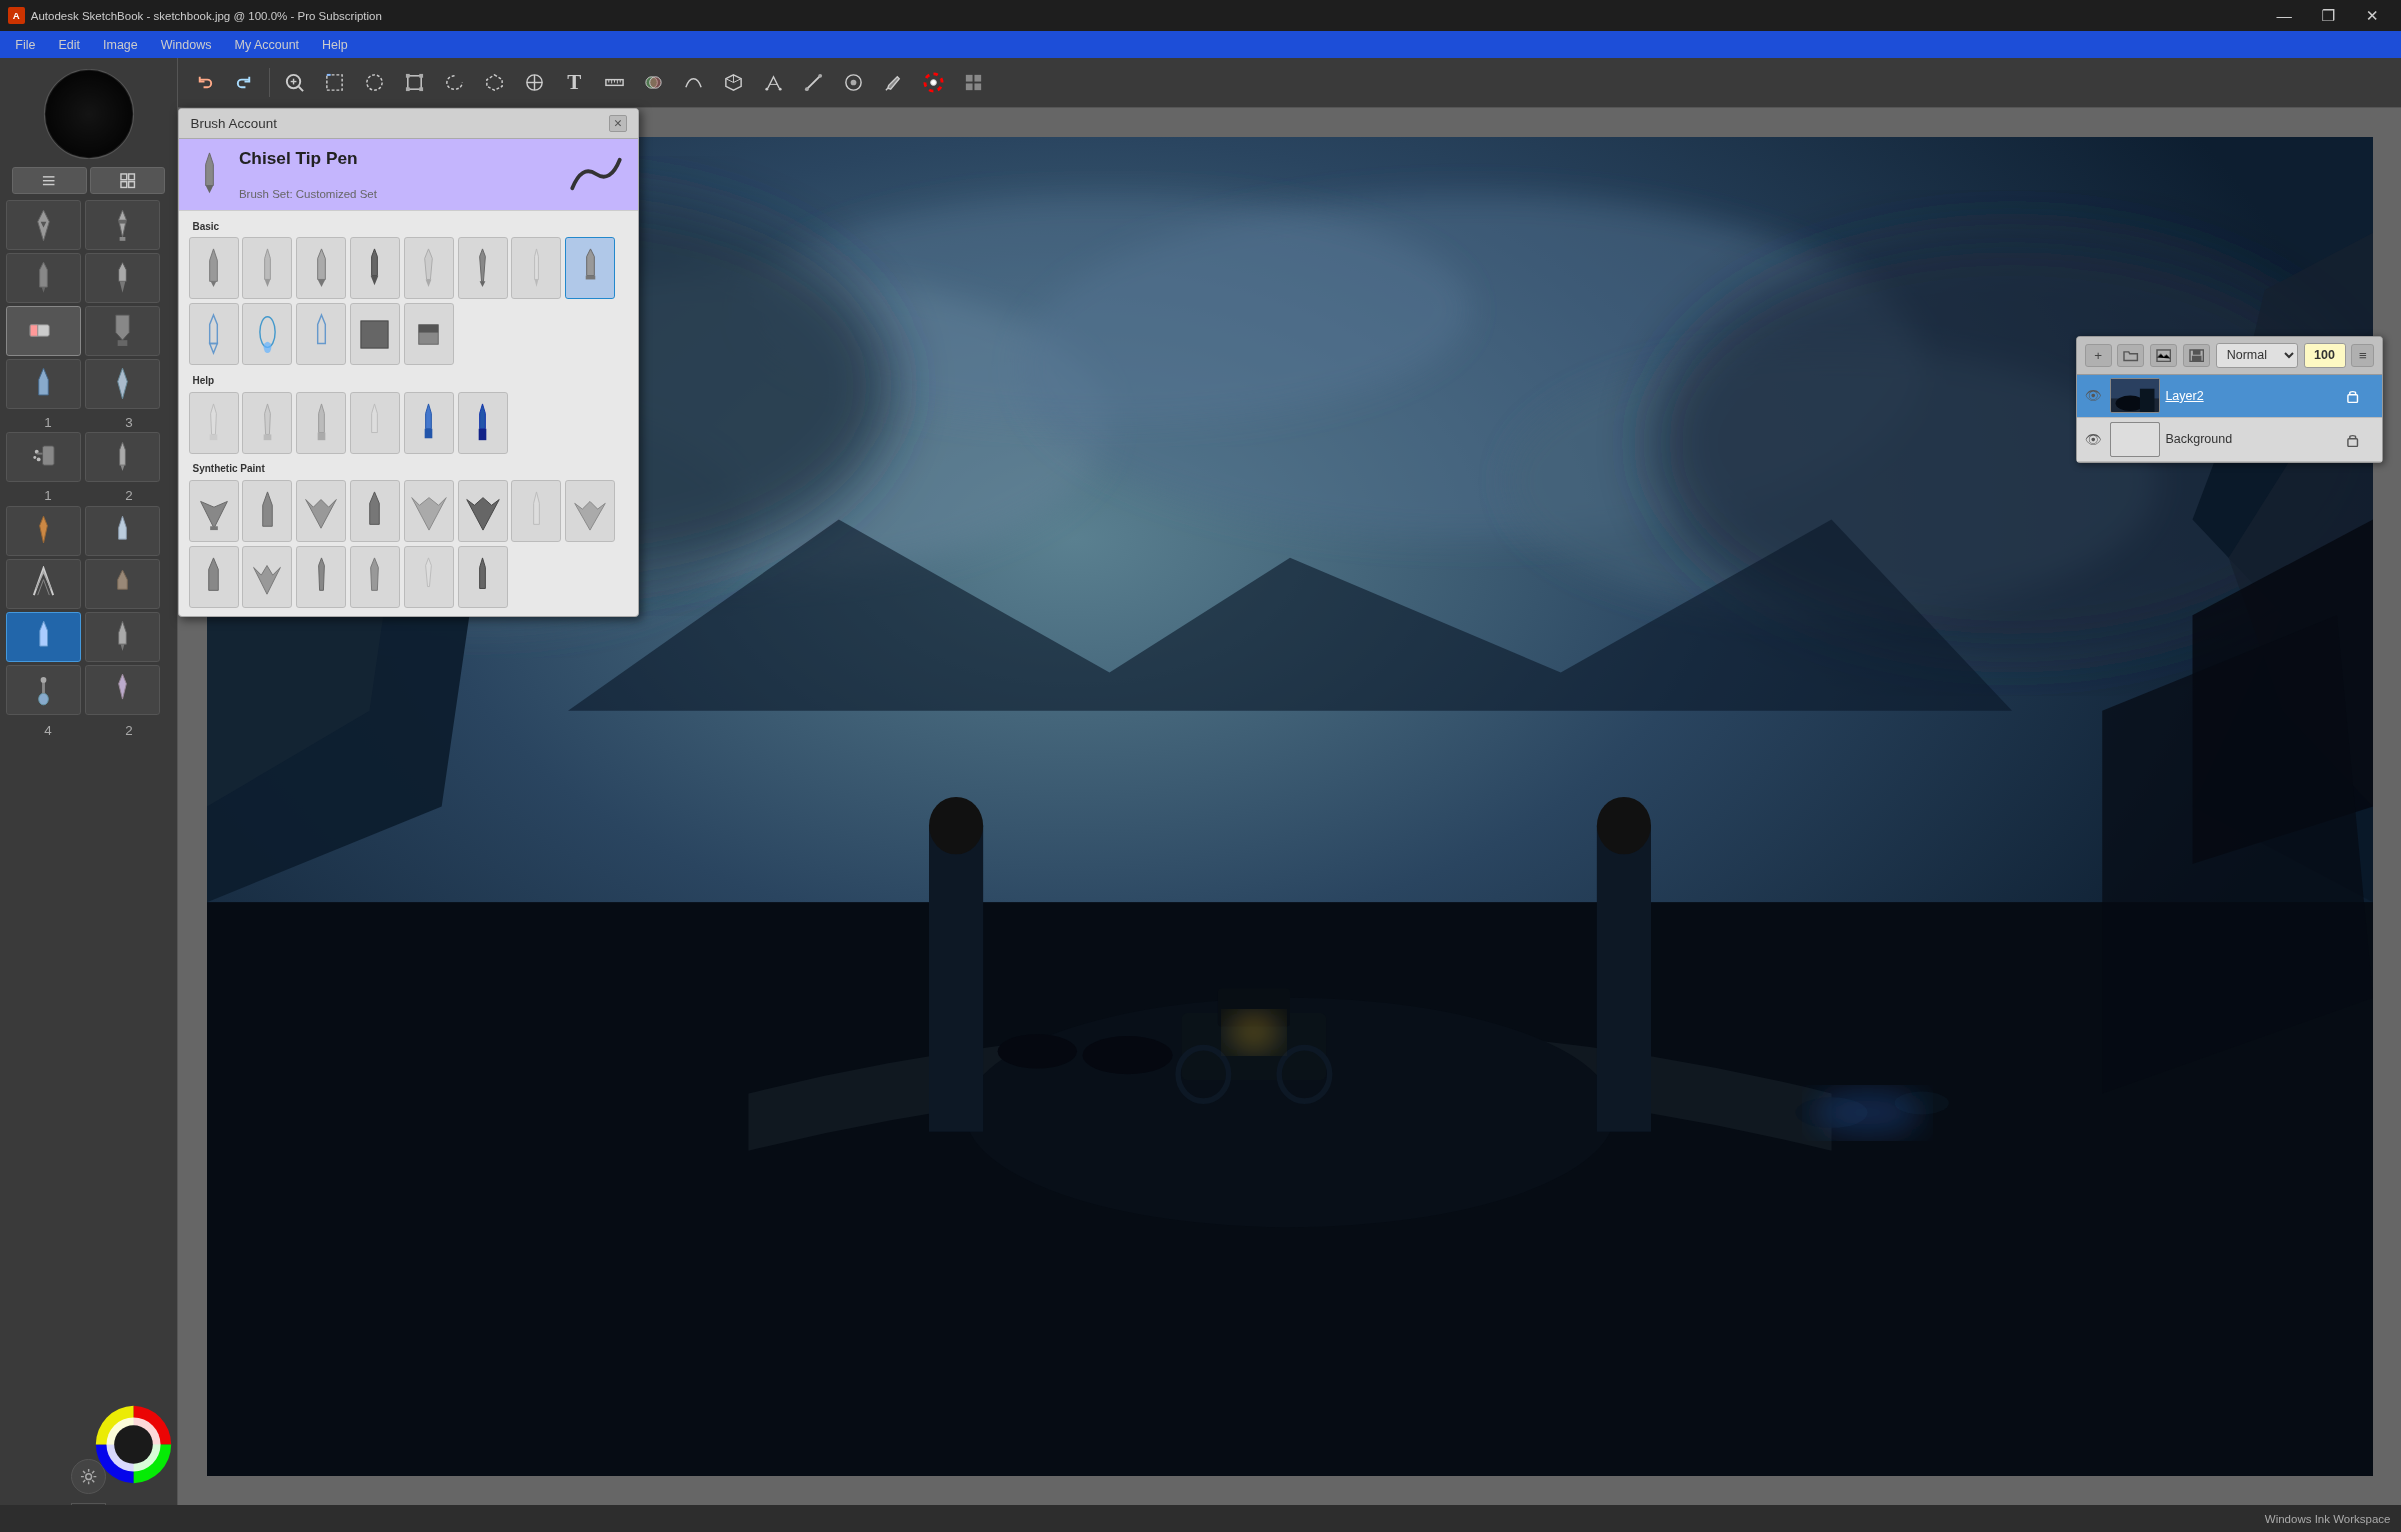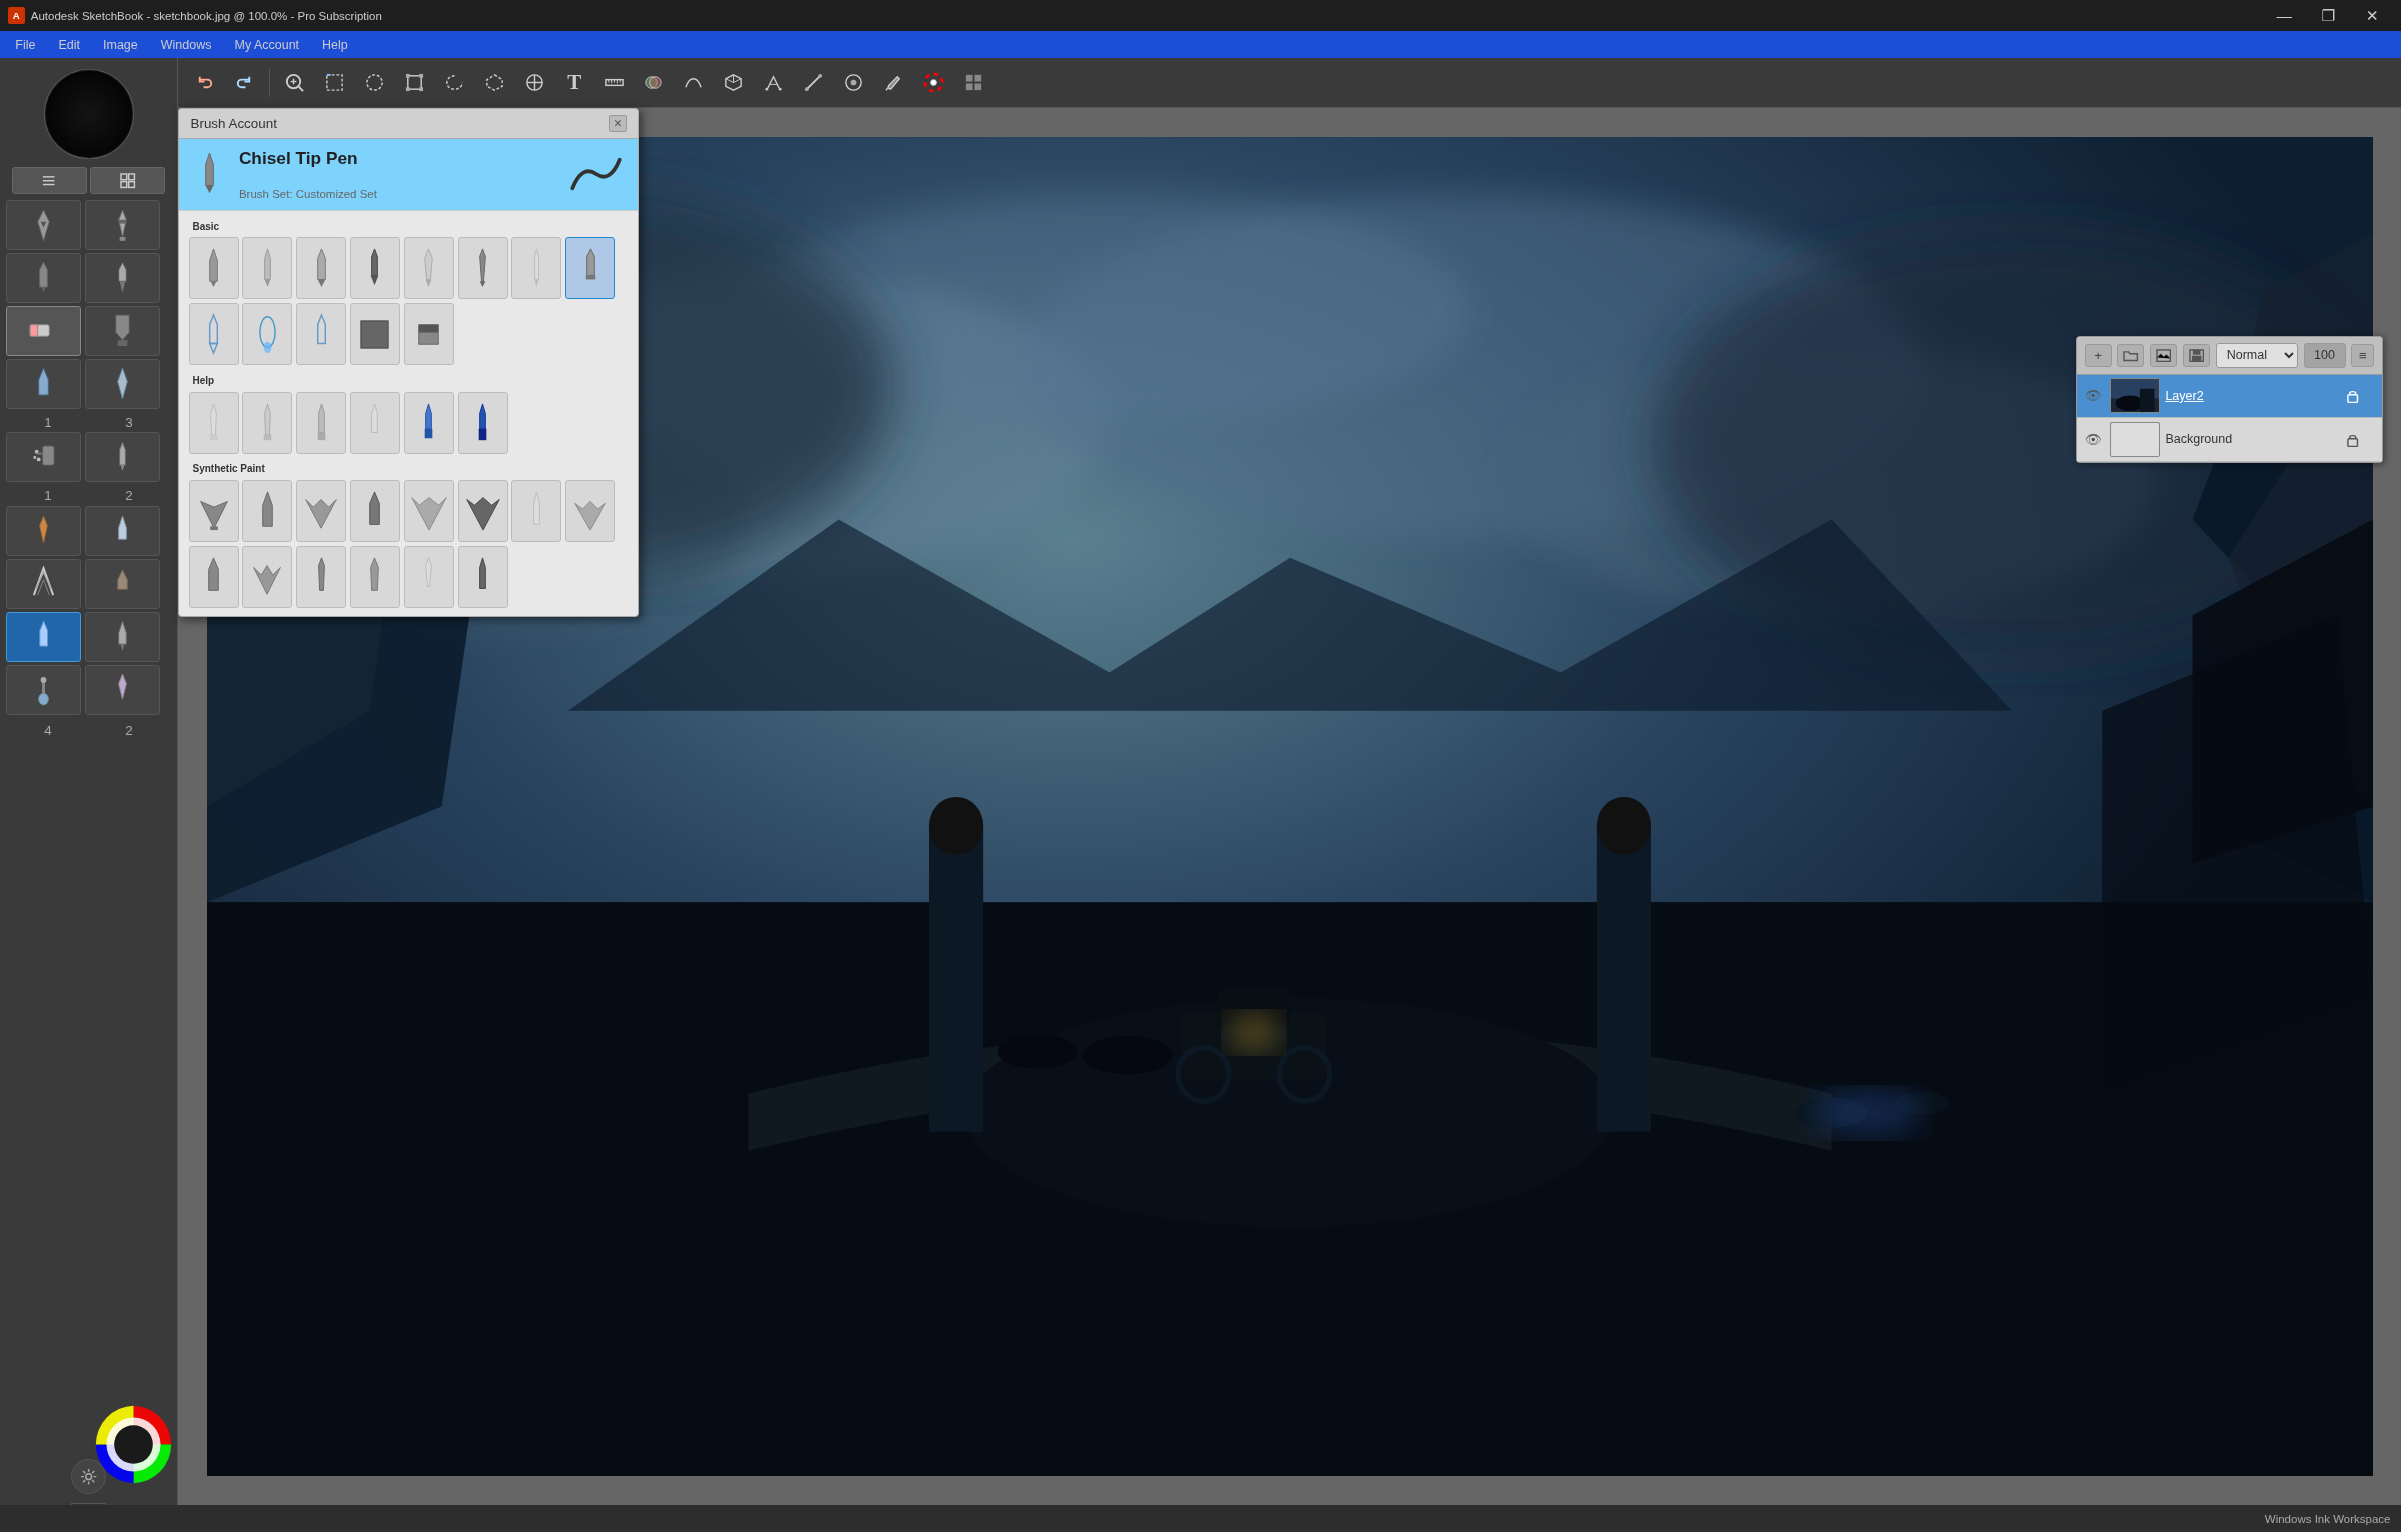--- a/index.html
+++ b/index.html
@@ -174,21 +174,21 @@
       cursor: pointer;
       display: flex; align-items: center; justify-content: center;
       font-size: 10.6px; color: #555;
     }
 
     
     .selected-brush-info {
       display: flex;
       align-items: center;
       padding: 9.6px 13.4px;
-      background: #7dd3fc;
+      background: #c4b5fd;
       gap: 11.5px;
       border-bottom: 1px solid #ccc;
     }
     .brush-preview-icon {
       width: 35px; height: 48px;
       display: flex; align-items: center; justify-content: center;
     }
     .brush-info-text { flex: 1; }
     .brush-name {
       font-size: 17.3px;
@@ -270,26 +270,27 @@
       background: #e0e0e0;
       border: 1px solid #999;
       border-radius: 2.9px;
       padding: 0 5.8px;
       font-size: 12.5px;
       color: #333;
       cursor: pointer;
     }
     .layers-opacity {
       width: 42px; height: 25px;
-      background: #a3a3a3;
+      background: #fef9c3;
       border: 1px solid #999;
       border-radius: 2.9px;
       text-align: center;
       font-size: 12.5px;
       color: #333;
+      font-weight: bold;
     }
     .layers-menu-btn {
       width: 23px; height: 23px;
       background: #b0b0b0;
       border: 1px solid #999;
       border-radius: 2.9px;
       cursor: pointer;
       display: flex; align-items: center; justify-content: center;
       font-size: 13.4px; color: #444;
     }

